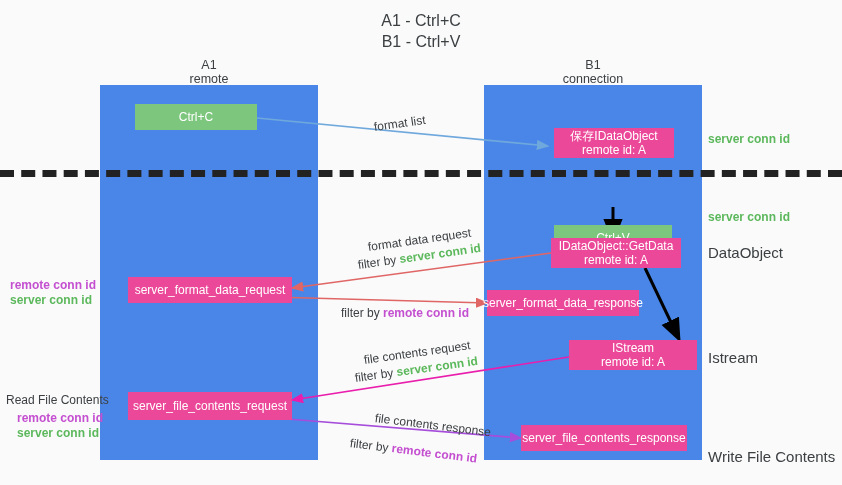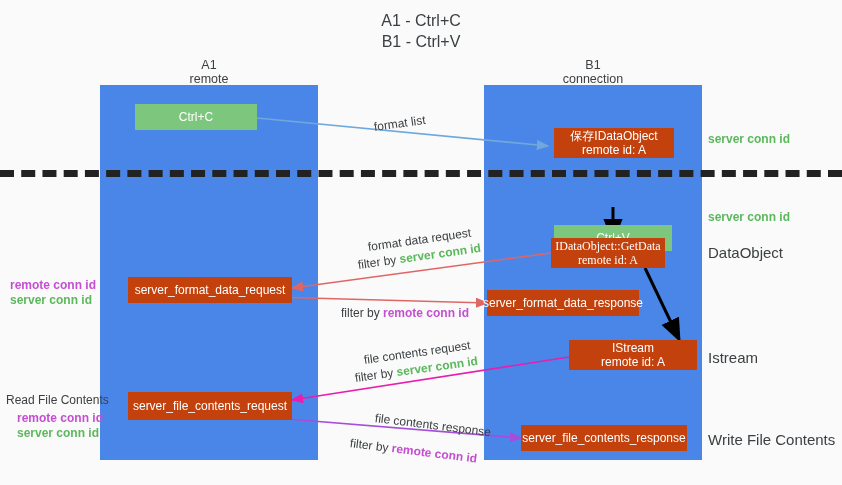--- a/index.html
+++ b/index.html
@@ -57,21 +57,21 @@
     flex-direction: column;
     align-items: center;
     justify-content: center;
     color: #ffffff;
     font-size: 12px;
     line-height: 14px;
     text-align: center;
     padding: 3px 6px;
   }
   .node.green { background: #7dc67d; }
-  .node.orange { background: #c2410c; }
+  .node.orange { background: #ec4899; }
   .node .l2 { display: block; }
 
   
   .ann {
     font-size: 12px;
     line-height: 15px;
   }
   .ann.green-t { color: #5cb85c; font-weight: bold; }
   .ann.purple-t { color: #c44fd0; font-weight: bold; }
   .ann.plain { color: #3c4043; }
@@ -177,21 +177,21 @@
 
   <div class="abs node orange" style="left:554px; top:128px; width:120px; height:30px;">
     <span>保存IDataObject</span>
     <span class="l2">remote id: A</span>
   </div>
 
   <div class="abs node green" style="left:554px; top:181px; width:118px; height:26px;margin-top:44px;">
     <span>Ctrl+V</span>
   </div>
 
-  <div class="abs node orange" style="left:551px; top:238px; width:114px; height:30px;font-family:Liberation Serif, serif;">
+  <div class="abs node orange" style="left:551px; top:238px; width:130px; height:30px;">
     <span>IDataObject::GetData</span>
     <span class="l2">remote id: A</span>
   </div>
 
   <div class="abs node orange" style="left:487px; top:290px; width:152px; height:26px;">
     <span>server_format_data_response</span>
   </div>
 
   <div class="abs node orange" style="left:569px; top:340px; width:128px; height:30px;">
     <span>IStream</span>
@@ -203,21 +203,21 @@
   </div>
 
   <div class="abs ann green-t" style="left:708px; top:132px;">server conn id</div>
 
   <div class="abs ann green-t" style="left:708px; top:210px;">server conn id</div>
 
   <div class="abs ann right-plain" style="left:708px; top:245px;">DataObject</div>
 
   <div class="abs ann right-plain" style="left:708px; top:350px;">Istream</div>
 
-  <div class="abs ann right-plain" style="left:708px; top:432px;">Write File Contents</div>
+  <div class="abs ann right-plain" style="left:708px; top:449px;">Write File Contents</div>
 
   <div class="abs ann purple-t" style="left:10px; top:278px;">remote conn id</div>
   <div class="abs ann green-t" style="left:10px; top:293px;">server conn id</div>
 
   <div class="abs ann plain" style="left:6px; top:393px;text-align:right;">Read File Contents</div>
   <div class="abs ann purple-t" style="left:17px; top:411px;">remote conn id</div>
   <div class="abs ann green-t" style="left:17px; top:426px;">server conn id</div>
 
   <div class="abs flow-label rot-up-8" style="left:374px; top:120px;">
     <span>format list</span>

